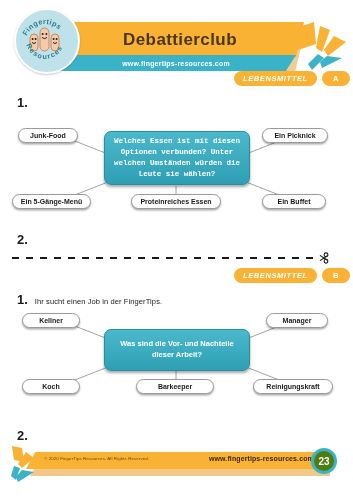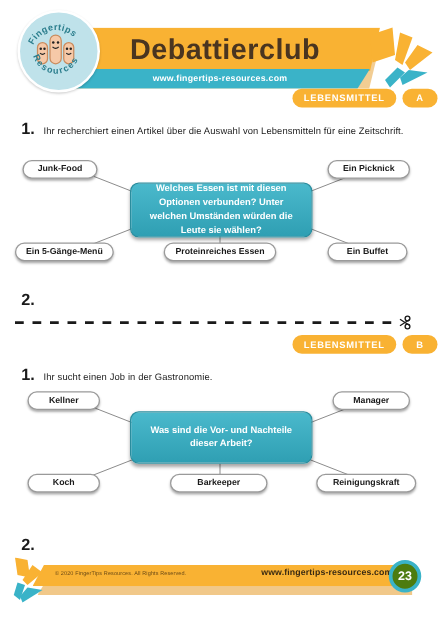--- a/index.html
+++ b/index.html
@@ -18,21 +18,21 @@
     background:#e8a43a;opacity:.55;
     clip-path:polygon(0 0,100% 0,96% 100%,0 100%);
   }
   .hdr-banner{
     position:absolute;left:38px;top:22px;width:266px;height:35px;
     background:#f9b233;
     clip-path:polygon(0 0,100% 0,97% 100%,0 100%);
     display:flex;align-items:center;justify-content:center;
   }
   .hdr-title{
-    font-size:23px;font-weight:bold;color:#4a3520;letter-spacing:.4px;
+    font-size:17px;font-weight:bold;color:#4a3520;letter-spacing:.4px;
     padding-left:18px;
   }
   .hdr-ribbon{
     position:absolute;left:44px;top:55px;width:252px;height:16px;
     background:#3ab3c8;
     clip-path:polygon(0 0,100% 0,96% 100%,0 100%);
     display:flex;align-items:center;justify-content:center;
   }
   .hdr-url{
     font-size:7px;font-weight:bold;color:#ffffff;letter-spacing:.2px;
@@ -48,21 +48,21 @@
   .logo svg{position:absolute;left:0;top:0;}
 
   
   .burst{position:absolute;left:296px;top:20px;width:56px;height:52px;}
 
   
   .badge-row{position:absolute;display:flex;align-items:center;gap:5px;}
   .badge-topic{
     background:#f9b233;color:#ffffff;
     font-size:7.5px;font-weight:bold;letter-spacing:.6px;
-    padding:3px 9px;border-radius:9px;
+    padding:3px 9px;border-radius:9px;font-style:italic;
   }
   .badge-letter{
     background:#f9b233;color:#ffffff;
     font-size:7.5px;font-weight:bold;
     padding:3px 9px;border-radius:9px;min-width:10px;text-align:center;
   }
 
   
   .q{position:absolute;display:flex;align-items:baseline;gap:7px;}
   .q-num{font-size:13px;font-weight:bold;color:#1a1a1a;}
@@ -179,36 +179,35 @@
   </svg>
 </div>
 
 <div class="badge-row" style="left:234px;top:71px;">
   <span class="badge-topic">LEBENSMITTEL</span>
   <span class="badge-letter">A</span>
 </div>
 
 <div class="q" style="left:17px;top:95px;">
   <span class="q-num">1.</span>
-  <span class="q-text">Ihr recherchiert einen Artikel über die Auswahl von Lebensmitteln für eine Zeitschrift.</span>
 </div>
 
 <div class="map" style="top:118px;height:100px;">
   <svg class="lines" width="353" height="100">
     <line x1="62" y1="18" x2="108" y2="36" stroke="#8c8c8c" stroke-width="0.8"></line>
     <line x1="292" y1="18" x2="246" y2="36" stroke="#8c8c8c" stroke-width="0.8"></line>
     <line x1="62" y1="82" x2="108" y2="64" stroke="#8c8c8c" stroke-width="0.8"></line>
     <line x1="176" y1="86" x2="176" y2="68" stroke="#8c8c8c" stroke-width="0.8"></line>
     <line x1="292" y1="82" x2="246" y2="64" stroke="#8c8c8c" stroke-width="0.8"></line>
   </svg>
 
   <div class="pill" style="left:18px;top:10px;width:60px;">Junk-Food</div>
   <div class="pill" style="left:262px;top:10px;width:66px;">Ein Picknick</div>
 
-  <div class="center-box" style="left:104px;top:28px;width:146px;height:44px;">Welches Essen ist mit diesen Optionen verbunden? Unter welchen Umständen würden die Leute sie wählen?</div>
+  <div class="center-box" style="left:104px;top:13px;width:146px;height:54px;font-family:Liberation Mono, monospace;">Welches Essen ist mit diesen Optionen verbunden? Unter welchen Umständen würden die Leute sie wählen?</div>
 
   <div class="pill" style="left:12px;top:76px;width:79px;">Ein 5-Gänge-Menü</div>
   <div class="pill" style="left:131px;top:76px;width:90px;">Proteinreiches Essen</div>
   <div class="pill" style="left:262px;top:76px;width:64px;">Ein Buffet</div>
 </div>
 
 <div class="q" style="left:17px;top:232px;">
   <span class="q-num">2.</span>
 </div>
 
@@ -224,21 +223,21 @@
   </svg>
 </div>
 
 <div class="badge-row" style="left:234px;top:268px;">
   <span class="badge-topic">LEBENSMITTEL</span>
   <span class="badge-letter">B</span>
 </div>
 
 <div class="q" style="left:17px;top:292px;">
   <span class="q-num">1.</span>
-  <span class="q-text">Ihr sucht einen Job in der Gastronomie.</span>
+  <span class="q-text">Ihr sucht einen Job in der FingerTips.</span>
 </div>
 
 <div class="map" style="top:303px;height:100px;padding-left:12px;">
   <svg class="lines" width="353" height="100">
     <line x1="62" y1="18" x2="108" y2="36" stroke="#8c8c8c" stroke-width="0.8"></line>
     <line x1="292" y1="18" x2="246" y2="36" stroke="#8c8c8c" stroke-width="0.8"></line>
     <line x1="62" y1="82" x2="108" y2="64" stroke="#8c8c8c" stroke-width="0.8"></line>
     <line x1="176" y1="86" x2="176" y2="68" stroke="#8c8c8c" stroke-width="0.8"></line>
     <line x1="292" y1="82" x2="246" y2="64" stroke="#8c8c8c" stroke-width="0.8"></line>
   </svg>

